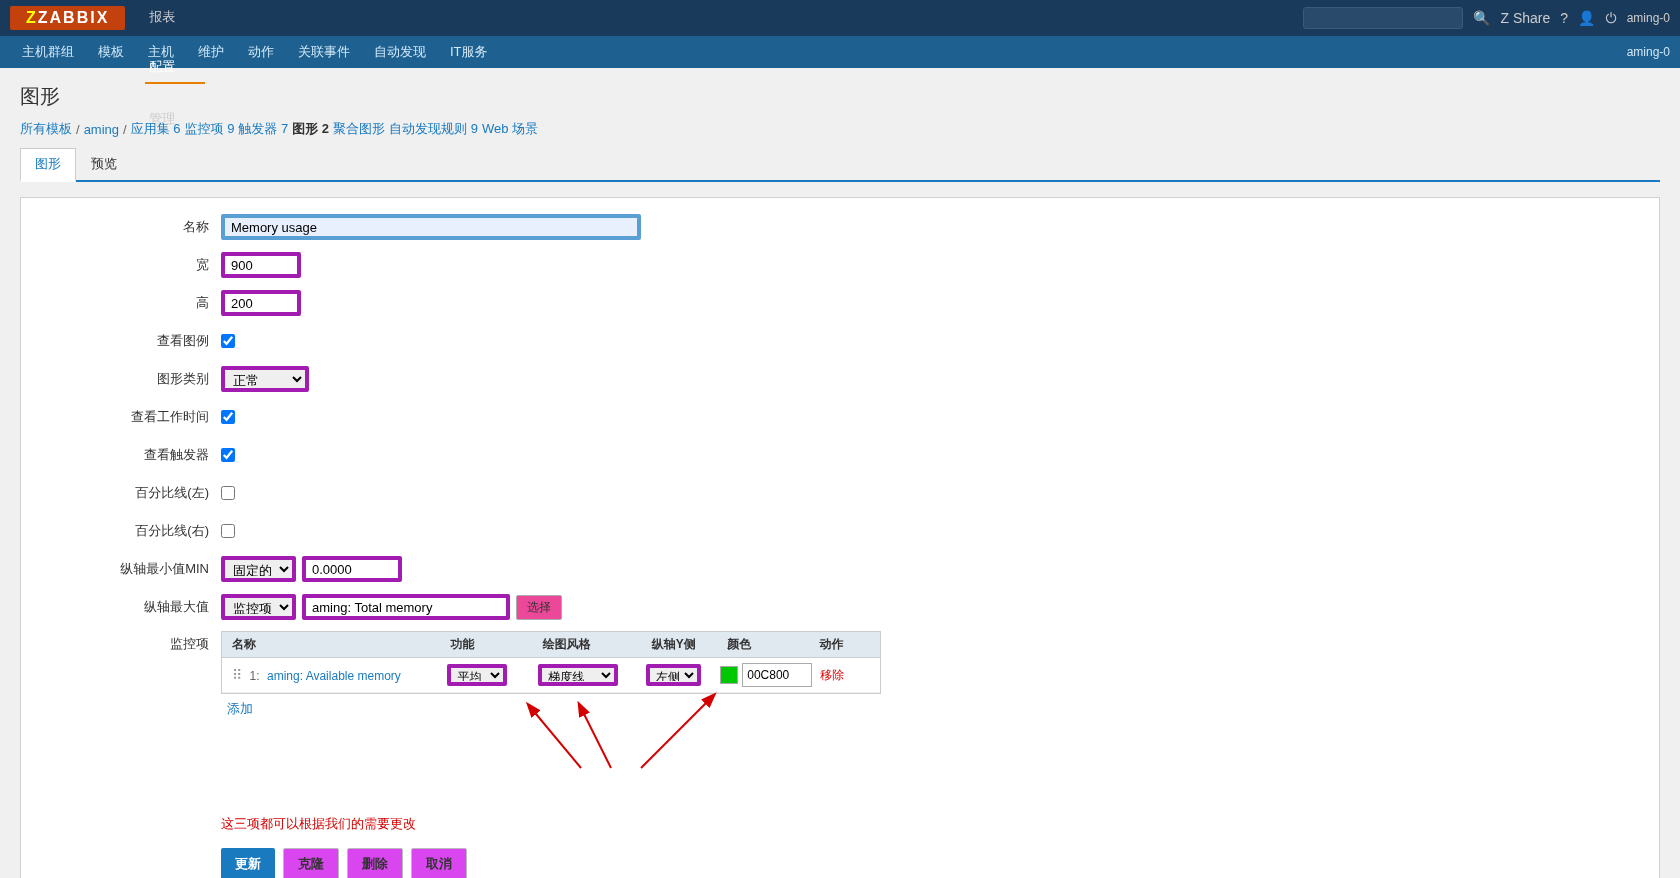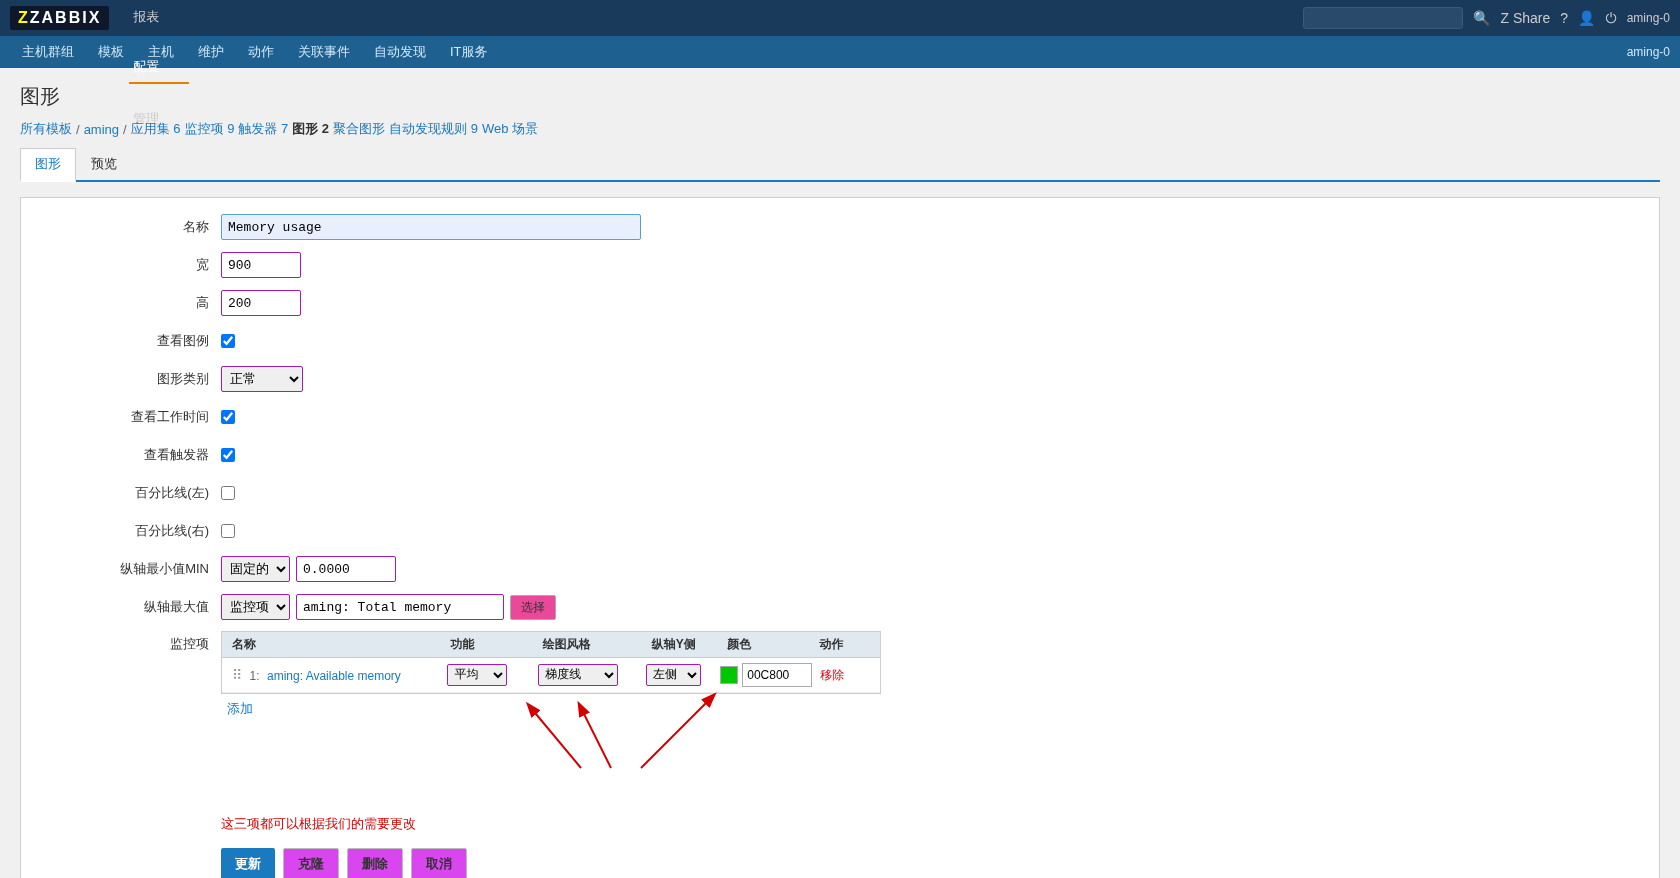--- a/index.html
+++ b/index.html
@@ -7,25 +7,25 @@
 
     
     .top-nav {
       background: #1a3a5c;
       display: flex;
       align-items: center;
       height: 36px;
       padding: 0 10px;
     }
     .logo {
-      background: #0f172a;
+      background: #c2410c;
       color: #fff;
       font-weight: bold;
       font-size: 16px;
-      padding: 3px 8px;
+      padding: 3px 16px;
       letter-spacing: 2px;
       margin-right: 20px;
       border-radius: 2px;
     }
     .logo span { color: #ff0; }
     .top-nav-items {
       display: flex;
       gap: 20px;
       flex-direction: column;
     }
@@ -134,27 +134,26 @@
     }
     .form-label {
       width: 180px;
       text-align: right;
       padding-right: 12px;
       color: #333;
       font-size: 13px;
       flex-shrink: 0;
     }
     .form-control {
-      border: 1px solid #a21caf;
+      border: 4px solid #a21caf;
       border-radius: 2px;
       padding: 3px 6px;
       font-size: 13px;
       outline: none;
       height: 26px;
-      font-family: Liberation Mono, monospace;
     }
     .form-control-wide { width: 420px; background: #e8f0fe; border-color: #5a9fd4; }
     .form-control-sm { width: 80px; }
     select.form-control { padding: 2px 4px; }
     input[type="checkbox"] { width: 14px; height: 14px; cursor: pointer; }
 
     
     .metrics-section {
       display: flex;
       align-items: flex-start;

